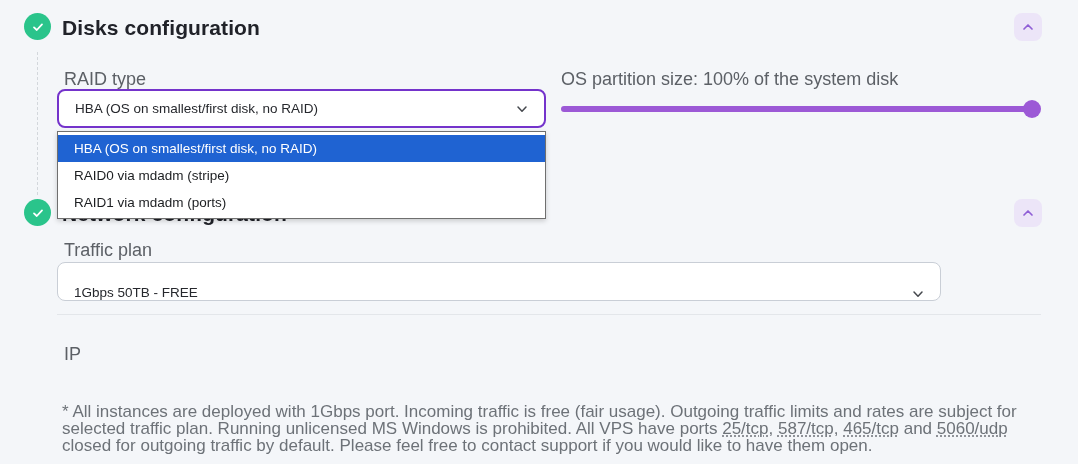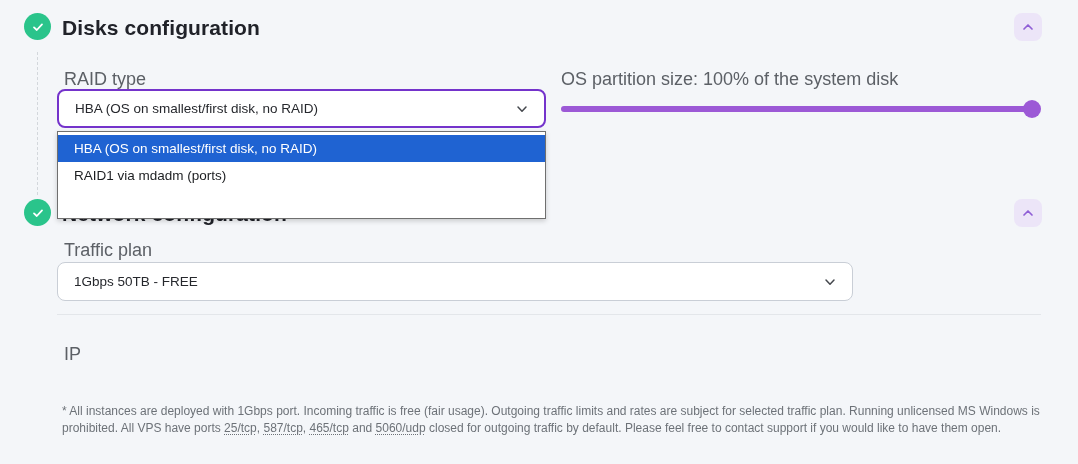--- a/index.html
+++ b/index.html
@@ -74,21 +74,21 @@
   }
 
   .divider {
     position: absolute; left: 57px; top: 314px; width: 984px; height: 0;
     border-top: 1px solid #e3e6ea;
   }
 
   
   .footnote {
     position: absolute; left: 62px; top: 403px; width: 982px;
-    font-size: 12px; line-height: 17px; color: #6d7278;
+    font-size: 17px; line-height: 17px; color: #6d7278;
   }
   .footnote .port {
     text-decoration: underline dotted; text-underline-offset: 2px;
   }
 
   .hidden-title { z-index: 1; }
 </style>
 </head>
 <body>
 
@@ -113,20 +113,21 @@
     <span>HBA (OS on smallest/first disk, no RAID)</span>
     <span class="chev">
       <svg width="12" height="12" viewBox="0 0 12 12">
           <polyline points="2,4 6,8.2 10,4" fill="none" stroke="#45484d" stroke-width="1.5" stroke-linecap="round" stroke-linejoin="round"></polyline>
         </svg>
     </span>
   </div>
 
   <div class="dropdown">
     <div class="opt selected">HBA (OS on smallest/first disk, no RAID)</div>
+    <div class="opt">RAID0 via mdadm (stripe)</div>
     <div class="opt">RAID1 via mdadm (ports)</div>
   </div>
 
   <label class="field-label" style="left:561px; top:69px;text-align:right;">OS partition size: 100% of the system disk</label>
   <div class="slider">
     <div class="track"></div>
     <div class="thumb"></div>
   </div>
 
   <div class="check-circle" style="left:24px; top:199px;">
@@ -135,21 +136,21 @@
     </svg>
   </div>
   <h2 class="section-title hidden-title" style="top:202px;">Network configuration</h2>
   <button class="collapse-btn" style="top:199px;">
     <svg width="14" height="14" viewBox="0 0 14 14">
       <polyline points="3,9 7,5 11,9" fill="none" stroke="#8f5fd6" stroke-width="1.7" stroke-linecap="round" stroke-linejoin="round"></polyline>
     </svg>
   </button>
 
   <label class="field-label" style="left:64px; top:240px;">Traffic plan</label>
-  <div class="select-box" style="left:57px; top:262px; width:796px;">
+  <div class="select-box" style="left:57px; top:262px; width:884px;align-items:flex-end;">
     <span>1Gbps 50TB - FREE</span>
     <span class="chev">
       <svg width="12" height="12" viewBox="0 0 12 12">
           <polyline points="2,4 6,8.2 10,4" fill="none" stroke="#45484d" stroke-width="1.5" stroke-linecap="round" stroke-linejoin="round"></polyline>
         </svg>
     </span>
   </div>
 
   <div class="divider"></div>
 

